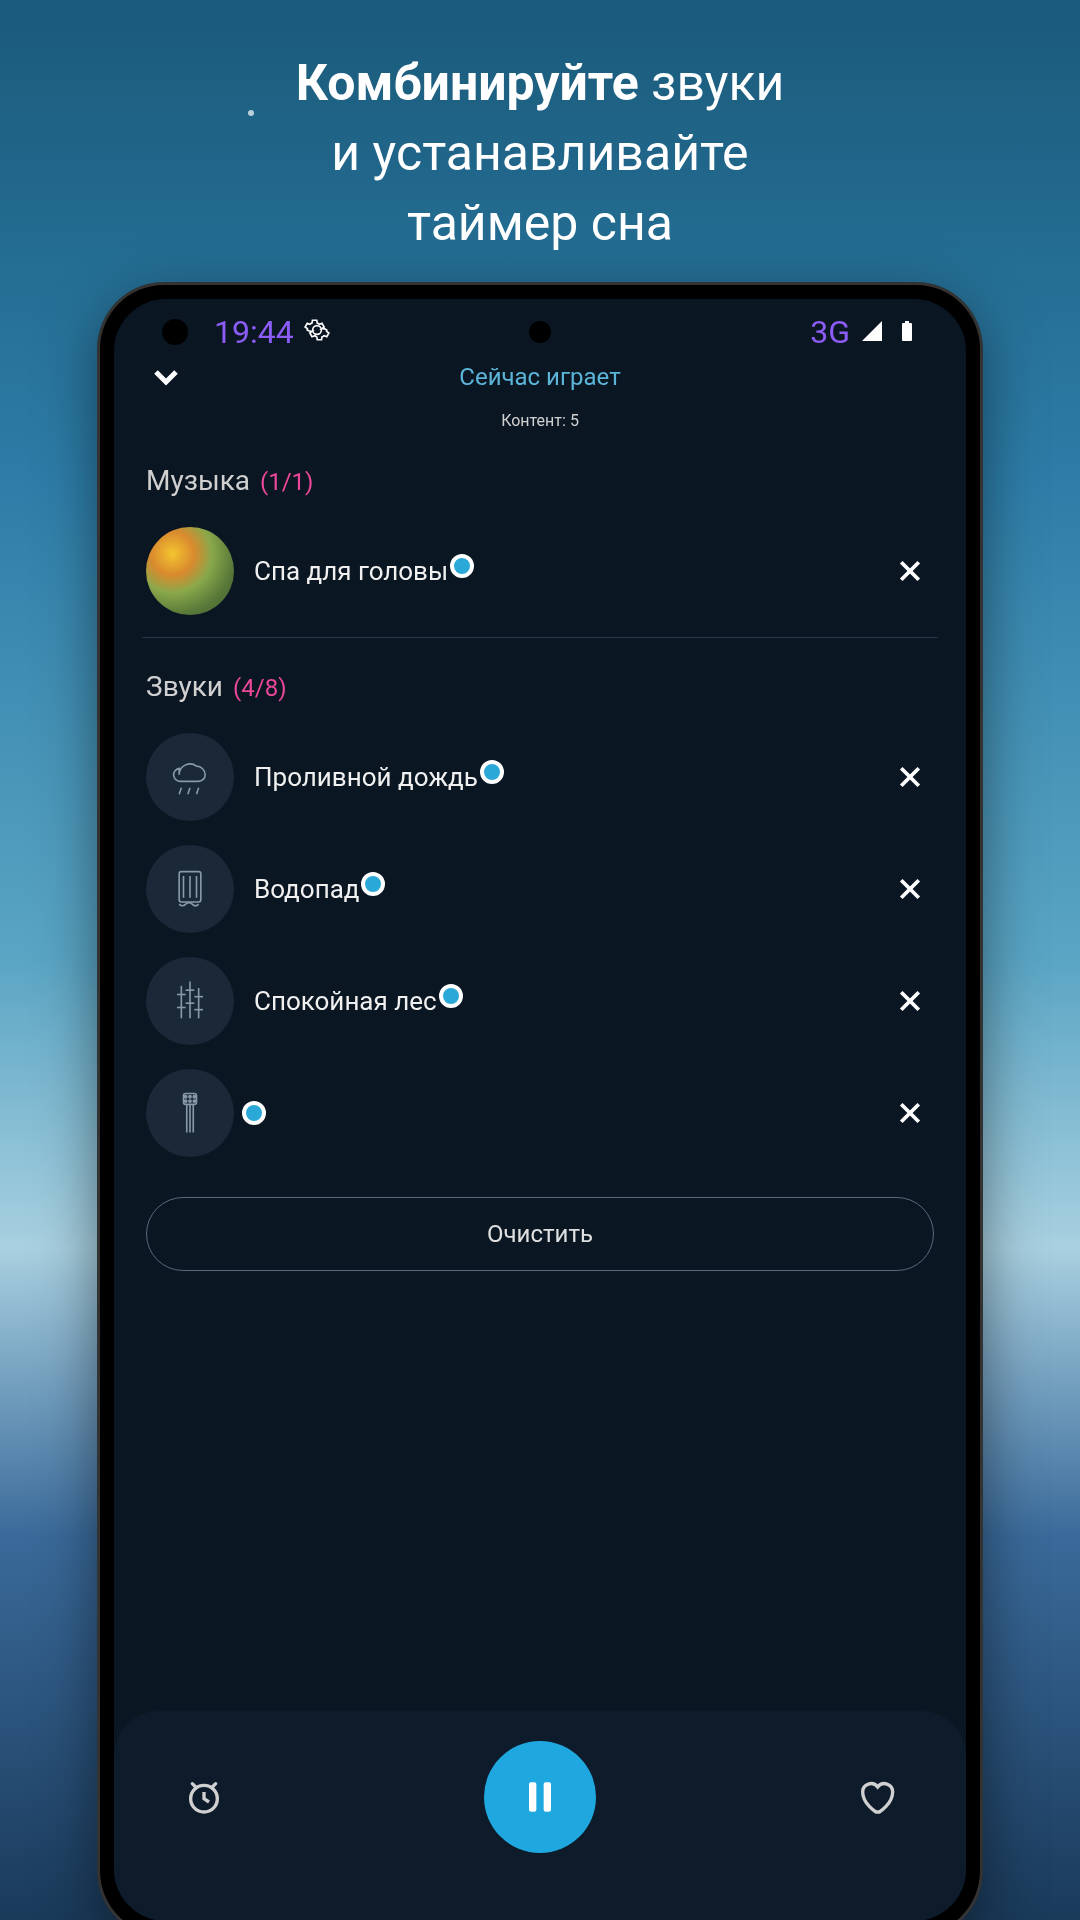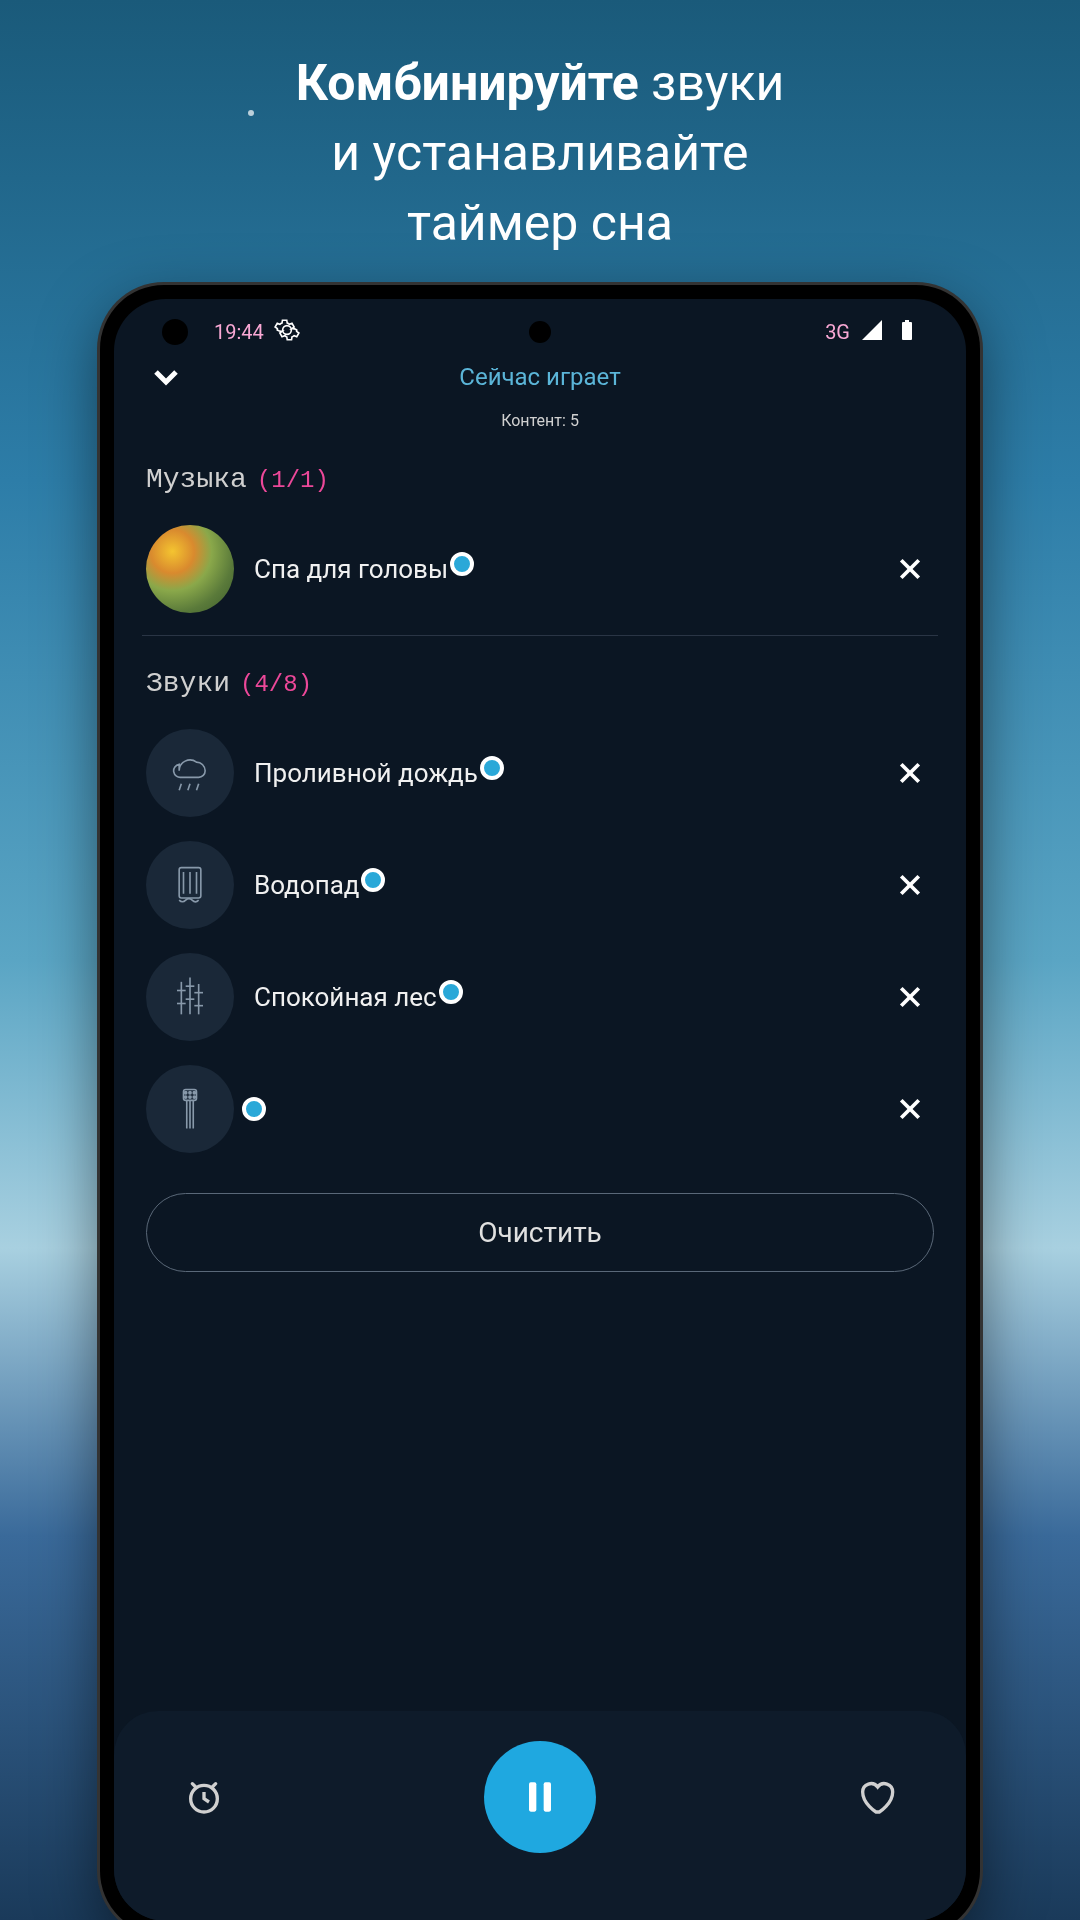--- a/index.html
+++ b/index.html
@@ -55,22 +55,22 @@
     height: 22px;
     background: #000;
     border-radius: 50%;
     z-index: 10;
   }
   .status-bar {
     display: flex;
     justify-content: space-between;
     align-items: center;
     padding: 18px 48px 8px;
-    color: #f9a8d4;
-    font-size: 20px;
+    color: #8b5cf6;
+    font-size: 32px;
     height: 56px;
   }
   .status-left { display: flex; align-items: center; gap: 10px; position: relative; }
   .status-left .hole { width: 26px; height: 26px; background: #000; border-radius: 50%; margin-right: 16px; }
   .gear-icon svg { width: 26px; height: 26px; fill: #fff; }
   .status-right { display: flex; align-items: center; gap: 10px; }
   .signal-icon svg, .battery-icon svg { width: 24px; height: 24px; fill: #fff; }
   .header {
     text-align: center;
     padding: 8px 0 12px;
@@ -85,21 +85,20 @@
   .now-playing { color: #5bb5d8; font-size: 24px; margin-bottom: 20px; }
   .content-count { color: #d0d0d0; font-size: 16px; }
   .content-area { flex: 1; overflow-y: auto; padding: 0 28px; }
   .section-header {
     color: #d0d0d0;
     font-size: 28px;
     padding: 22px 4px 18px;
     display: flex;
     align-items: baseline;
     gap: 10px;
-    font-family: Liberation Mono, monospace;
   }
   .section-header .count { font-size: 24px; color: #ec4899; }
   .divider { height: 1px; background: #2a3545; margin: 10px 0; }
   .sound-row {
     display: flex;
     align-items: center;
     gap: 20px;
     padding: 12px 4px;
   }
   .sound-thumb {
@@ -153,21 +152,21 @@
     flex-shrink: 0;
   }
   .remove-btn svg { width: 30px; height: 30px; stroke: #fff; stroke-width: 3; }
   .clear-btn {
     margin: 28px 4px 40px;
     border: 1.5px solid #5a6878;
     border-radius: 999px;
     text-align: center;
     padding: 22px;
     color: #e0e0e0;
-    font-size: 28px;
+    font-size: 24px;
   }
   .bottom-bar {
     background: #0e1b2a;
     border-top-left-radius: 44px;
     border-top-right-radius: 44px;
     padding: 30px 60px 68px;
     display: flex;
     align-items: center;
     justify-content: space-between;
   }

